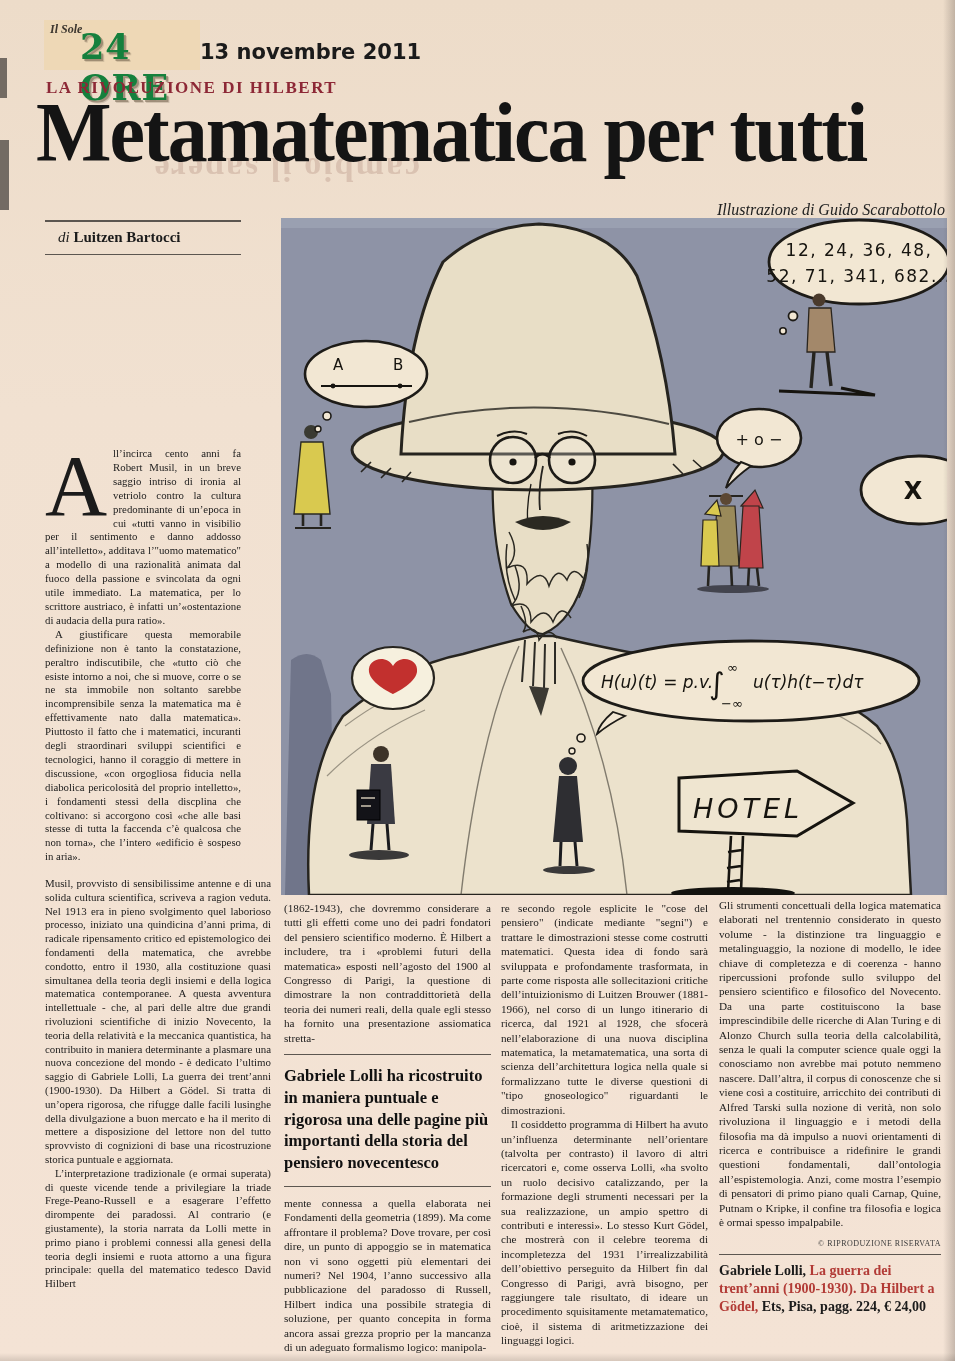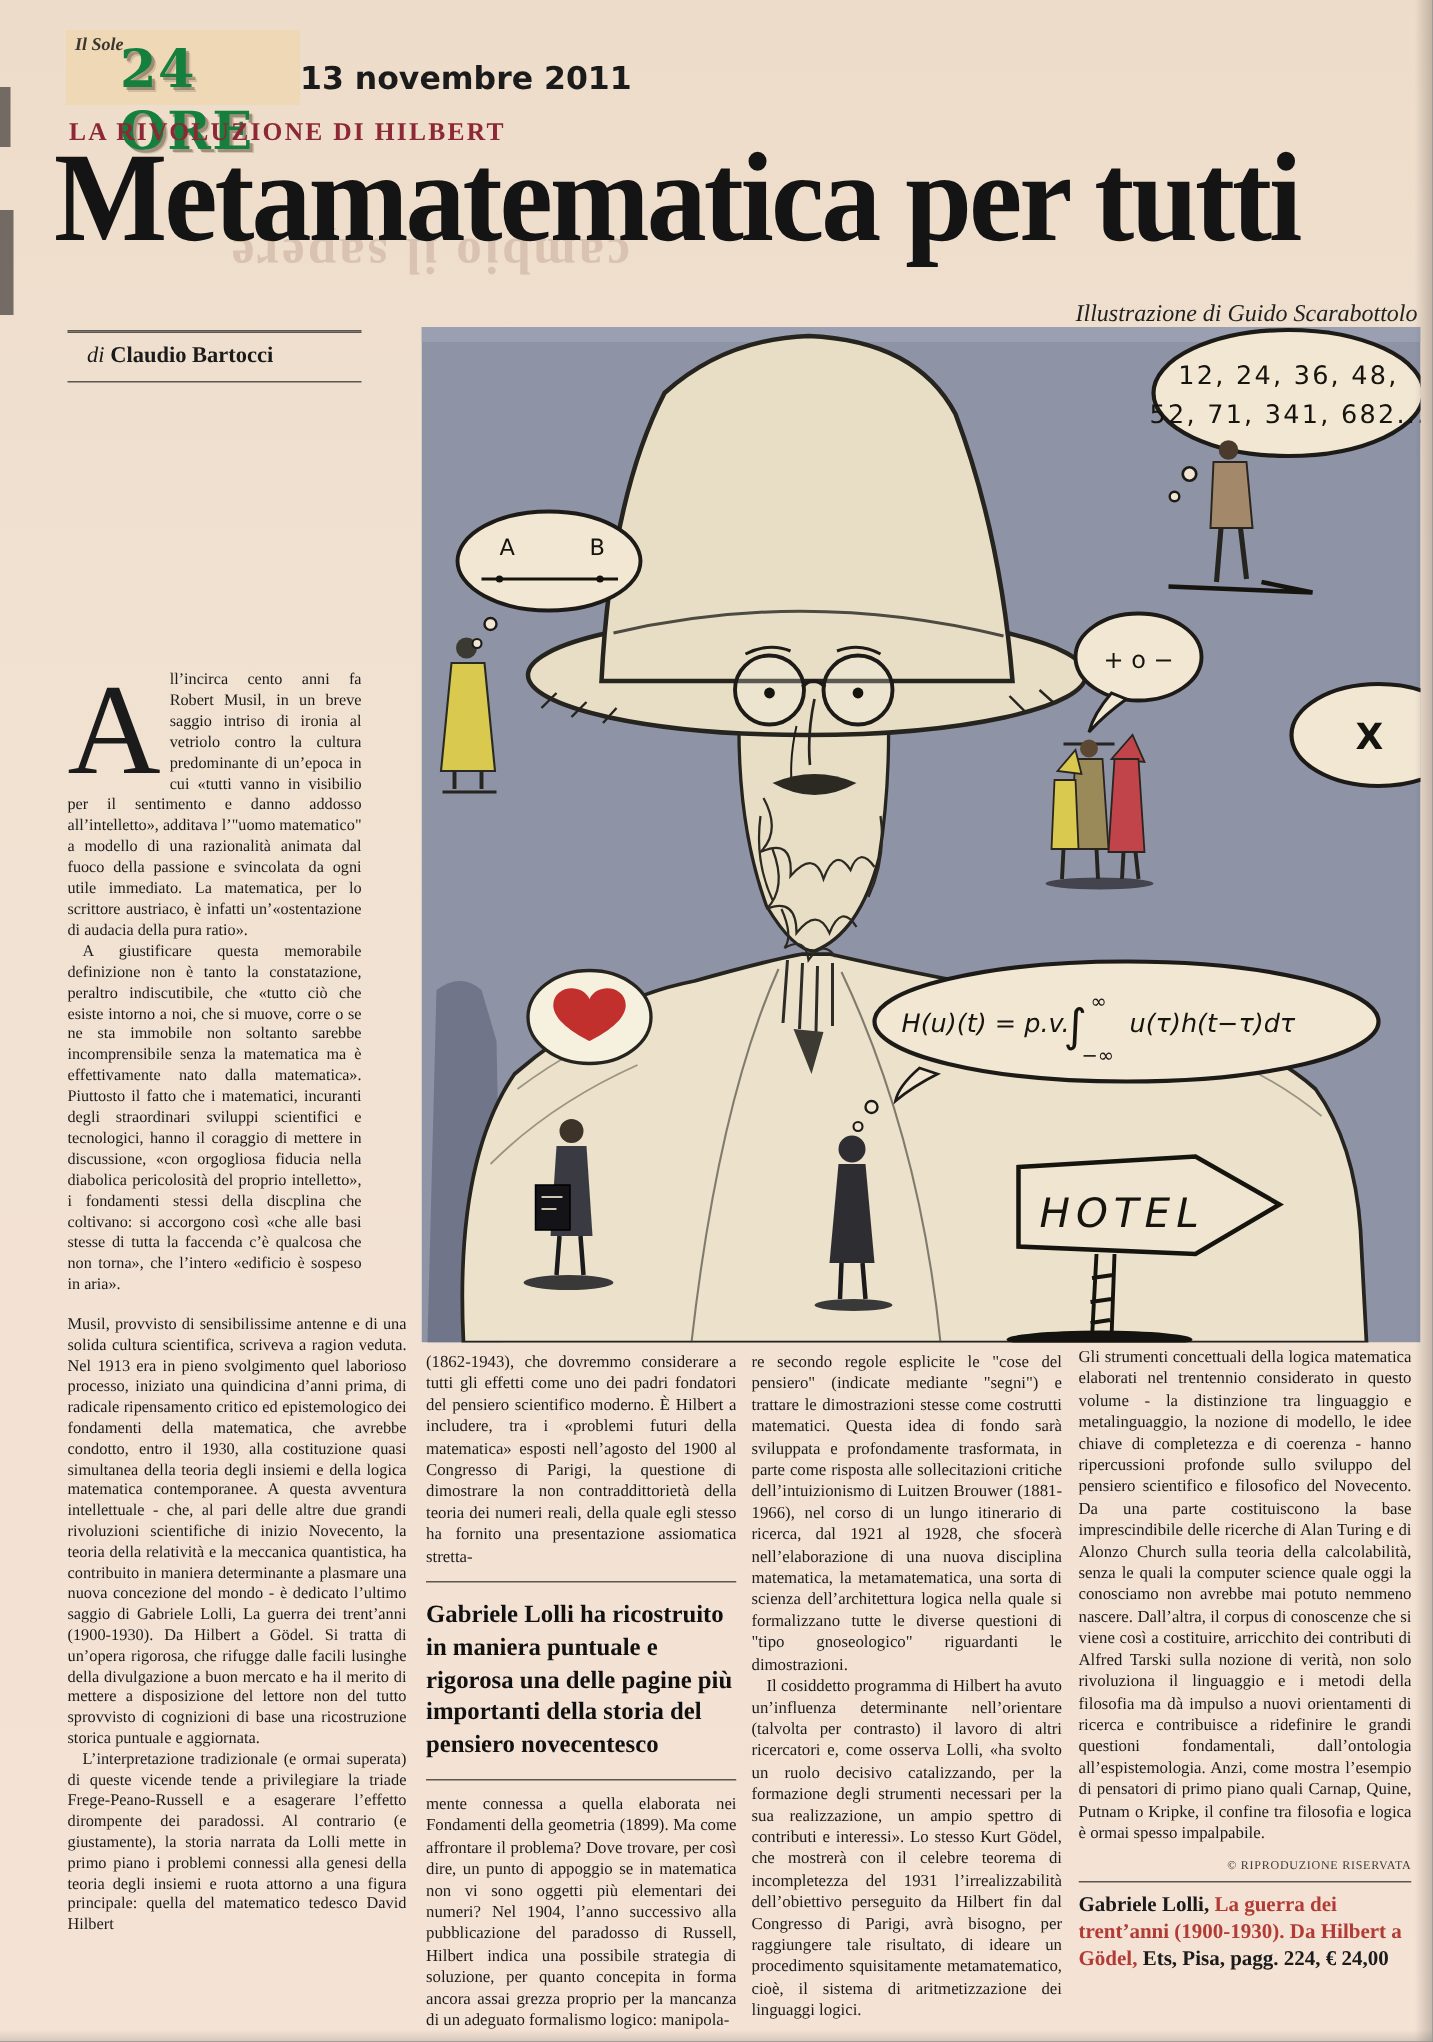--- a/index.html
+++ b/index.html
@@ -93,21 +93,21 @@
   <div class="kicker">LA RIVOLUZIONE DI HILBERT</div>
   <div class="ghost">cambio il sapere</div>
   <h1 class="headline">Metamatematica per tutti</h1>
   <div class="credit">Illustrazione di Guido Scarabottolo</div>
 
   <div class="standfirst-block">
     <hr class="rule">
     <hr class="rule">
     <div class="byline">
       <span class="di">di</span>
-      <span class="author">Claudio Bartocci</span>
+      <span class="author">Luitzen Bartocci</span>
     </div>
     <hr class="rule">
   </div>
 
   <div class="bodycol col0">
     <p class="first"><span class="dropcap">A</span><span>ll’incirca cento anni fa Robert Musil, in un breve saggio intriso di ironia al vetriolo contro la cultura predominante di un’epoca in cui «tutti vanno in visibilio per il sentimento e danno addosso all’intelletto», additava l’"uomo matematico" a modello di una razionalità animata dal fuoco della passione e svincolata da ogni utile immediato. La matematica, per lo scrittore austriaco, è infatti un’«ostentazione di audacia della pura ratio».</span></p>
     <p>A giustificare questa memorabile definizione non è tanto la constatazione, peraltro indiscutibile, che «tutto ciò che esiste intorno a noi, che si muove, corre o se ne sta immobile non soltanto sarebbe incomprensibile senza la matematica ma è effettivamente nato dalla matematica». Piuttosto il fatto che i matematici, incuranti degli straordinari sviluppi scientifici e tecnologici, hanno il coraggio di mettere in discussione, «con orgogliosa fiducia nella diabolica pericolosità del proprio intelletto», i fondamenti stessi della discplina che coltivano: si accorgono così «che alle basi stesse di tutta la faccenda c’è qualcosa che non torna», che l’intero «edificio è sospeso in aria».</p>
   </div>
 
   <div class="illo">

